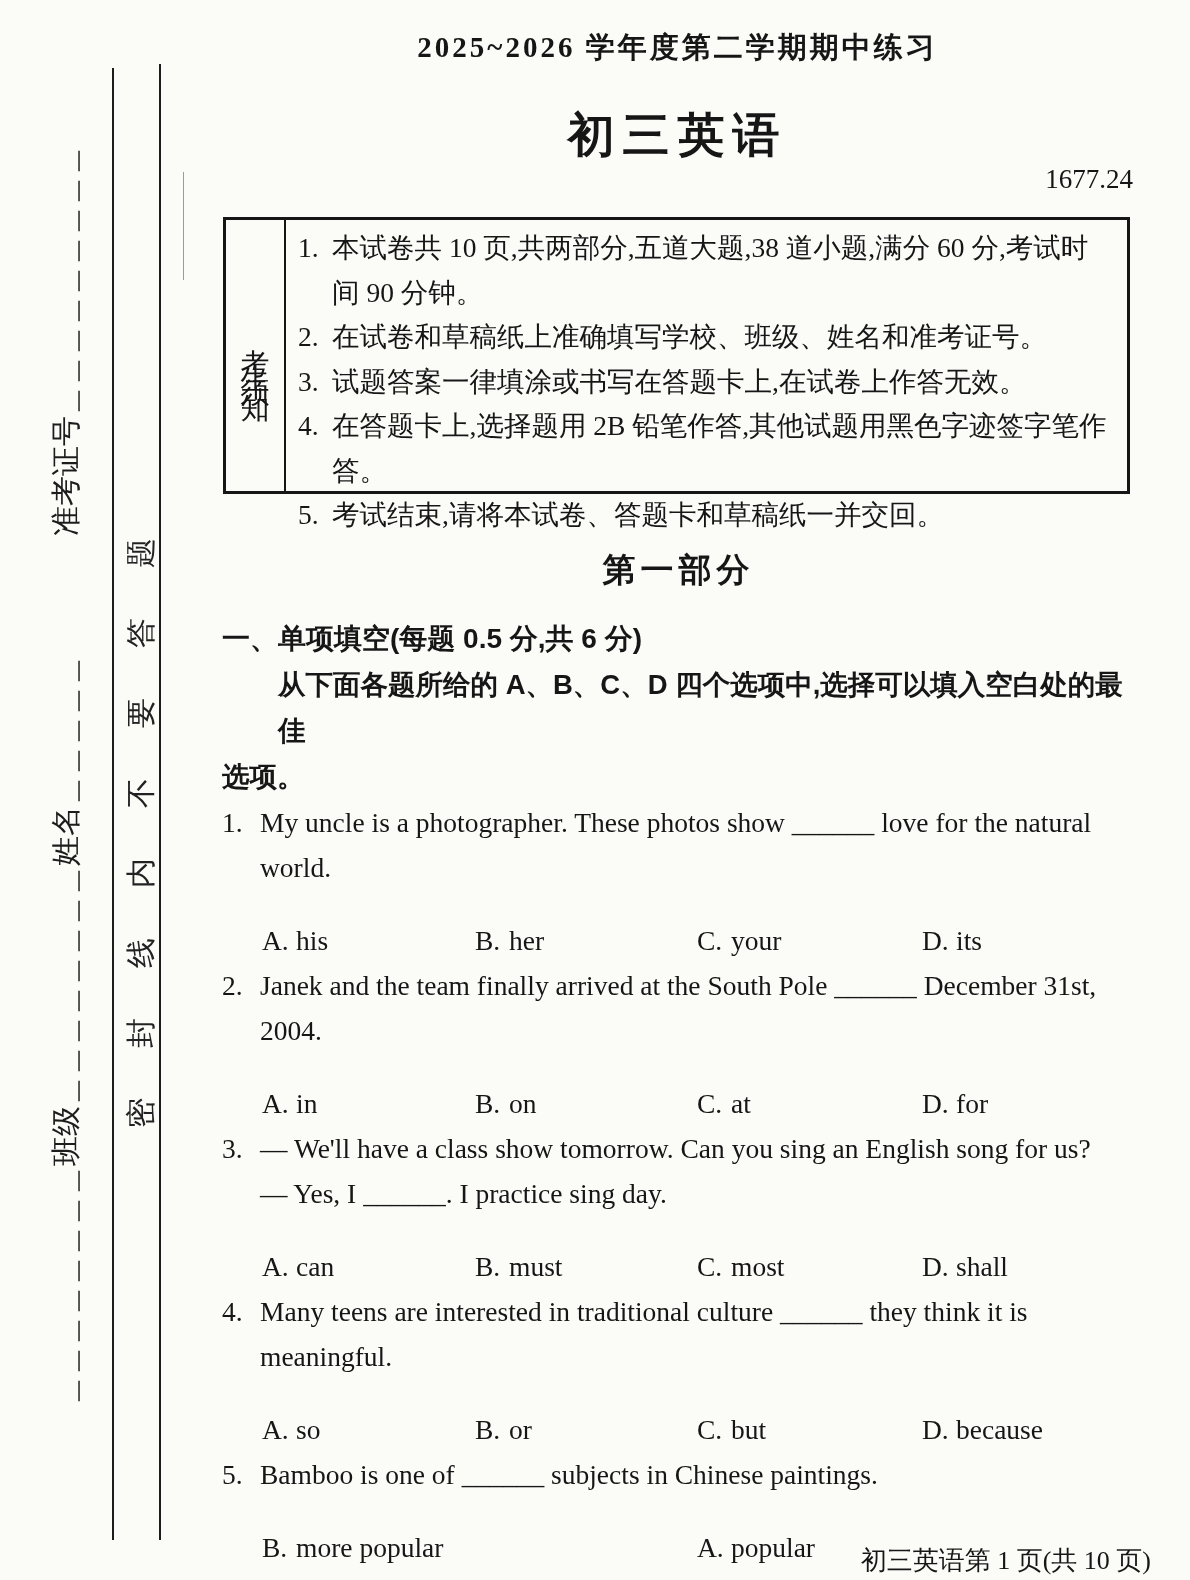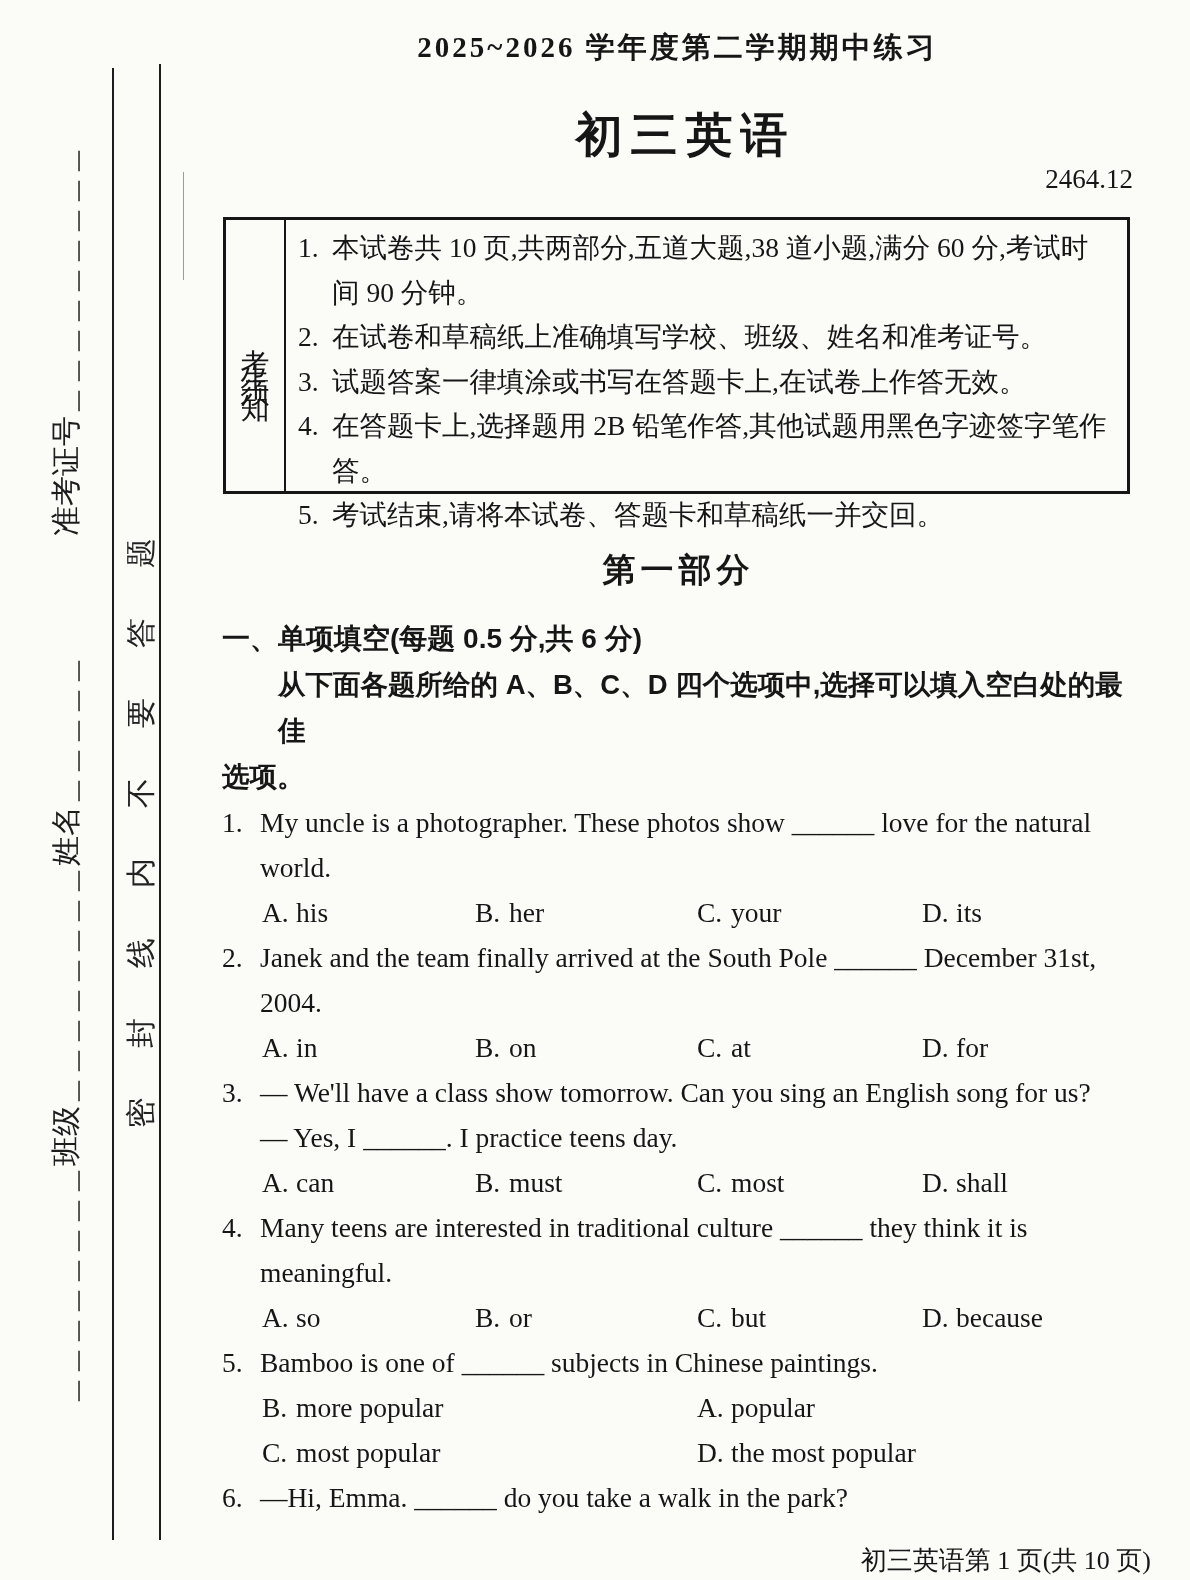--- a/index.html
+++ b/index.html
@@ -22,21 +22,21 @@
     transform:rotate(-90deg);transform-origin:0 0;
     font-size:30px;letter-spacing:50px;white-space:nowrap;color:#222;
   }
   .fold-mark{position:absolute;left:183px;top:172px;width:1px;height:108px;background:#9a9aa2;}
   
   .exam-session{
     position:absolute;left:222px;top:28px;width:911px;text-align:center;
     font-size:29px;font-weight:bold;letter-spacing:3px;
   }
   .exam-title{
-    position:absolute;left:230px;top:104px;width:911px;margin:0;text-align:center;
+    position:absolute;left:222px;top:104px;width:911px;margin:0;text-align:center;
     font-size:47px;font-weight:900;letter-spacing:8px;
     font-family:"Liberation Sans","DejaVu Sans",sans-serif;
   }
   .exam-date{
     position:absolute;left:222px;top:164px;width:911px;text-align:right;font-size:27px;
   }
   
   .notice-box{
     position:absolute;left:223px;top:217px;width:907px;height:277px;
     border:3px solid #161616;display:flex;box-sizing:border-box;background:transparent;
@@ -65,41 +65,41 @@
     font-family:"Liberation Sans","DejaVu Sans",sans-serif;font-weight:bold;
     font-size:27.5px;
   }
   .para div{line-height:46px;}
   .para .first{padding-left:56px;}
   .sec-heading{line-height:46px;font-size:28px;}
   
   .q-line{display:flex;line-height:45px;}
   .q-num{width:38px;flex:none;}
   .q-rest{flex:1;}
-  .options{display:grid;margin-left:40px;line-height:45px;}
+  .options{display:grid;margin-left:40px;line-height:45px;margin-top:28px;}
   .options.cols4{grid-template-columns:213px 222px 225px 1fr;}
   .options.cols2{grid-template-columns:435px 1fr;}
   .opt-label{display:inline-block;min-width:34px;}
   
   .page-footer{
     position:absolute;left:213px;top:1543px;width:938px;text-align:right;font-size:26px;
   }
 </style>
 </head>
 <body>
 
 <div class="student-fields">＿＿＿＿＿＿＿＿班级＿＿＿＿＿＿＿＿姓名＿＿＿＿＿　　　　准考证号＿＿＿＿＿＿＿＿＿</div>
 <div class="seal-line l1"></div>
 <div class="seal-line l2"></div>
 <div class="seal-text">密封线内不要答题</div>
 <div class="fold-mark"></div>
 
 <div class="exam-session">2025~2026 学年度第二学期期中练习</div>
 <h1 class="exam-title">初三英语</h1>
-<div class="exam-date">2464.12</div>
+<div class="exam-date">1677.24</div>
 
 <div class="notice-box">
   <div class="notice-side">
     <span>考生须知</span>
   </div>
   <div class="notice-items" id="notice-items">
       <div class="notice-item">
         <span class="n-num">1.</span>
         <span class="n-lines">
           <div>本试卷共 10 页,共两部分,五道大题,38 道小题,满分 60 分,考试时</div>
@@ -169,21 +169,21 @@
           <span class="option"><span class="opt-label">D.</span><span class="opt-text">for</span></span>
         </div>
       </div>
       <div class="question">
         <div class="q-line">
           <span class="q-num">3.</span>
           <span class="q-rest">— We'll have a class show tomorrow.  Can you sing an English song for us?</span>
         </div>
         <div class="q-line">
           <span class="q-num"></span>
-          <span class="q-rest">— Yes, I ______.  I practice teens day.</span>
+          <span class="q-rest">— Yes, I ______.  I practice sing day.</span>
         </div>
         <div class="options cols4">
           <span class="option"><span class="opt-label">A.</span><span class="opt-text">can</span></span>
           <span class="option"><span class="opt-label">B.</span><span class="opt-text">must</span></span>
           <span class="option"><span class="opt-label">C.</span><span class="opt-text">most</span></span>
           <span class="option"><span class="opt-label">D.</span><span class="opt-text">shall</span></span>
         </div>
       </div>
       <div class="question">
         <div class="q-line">

